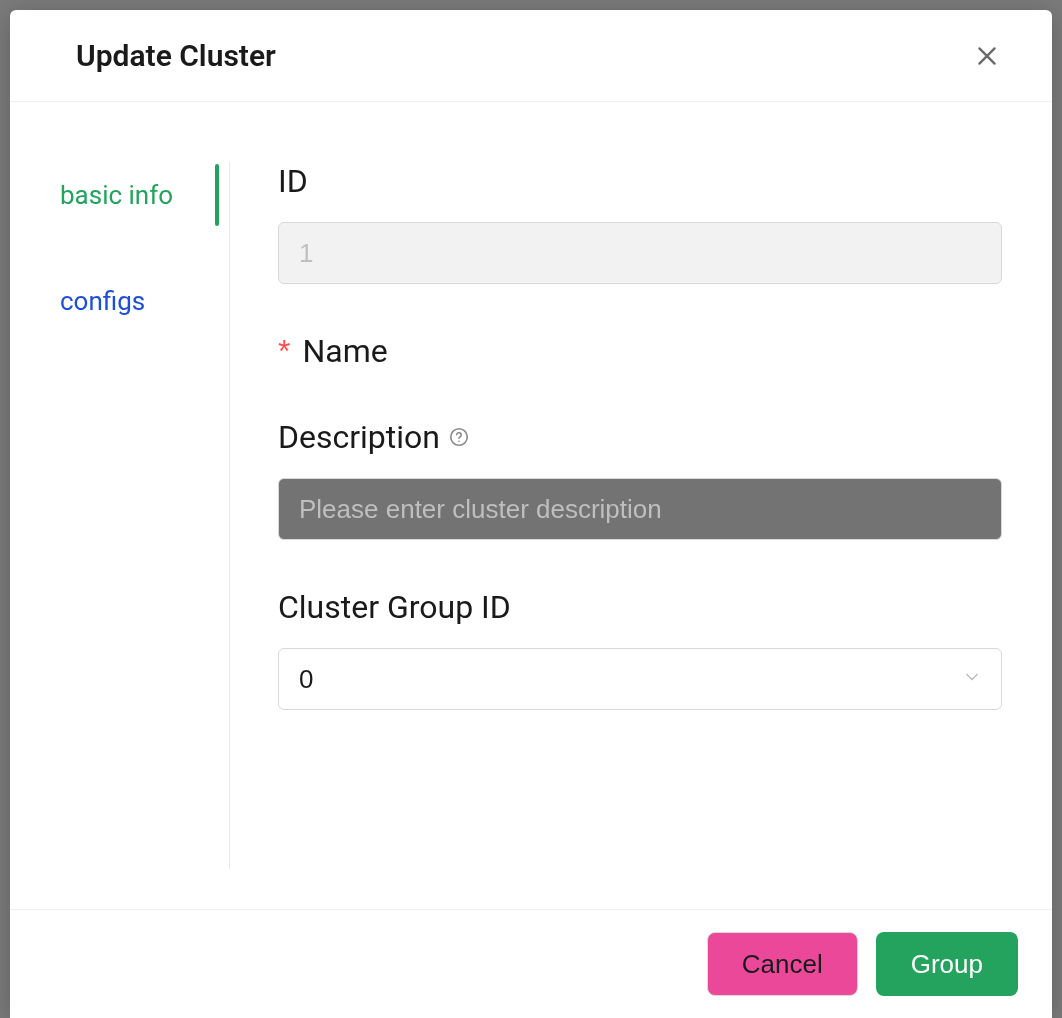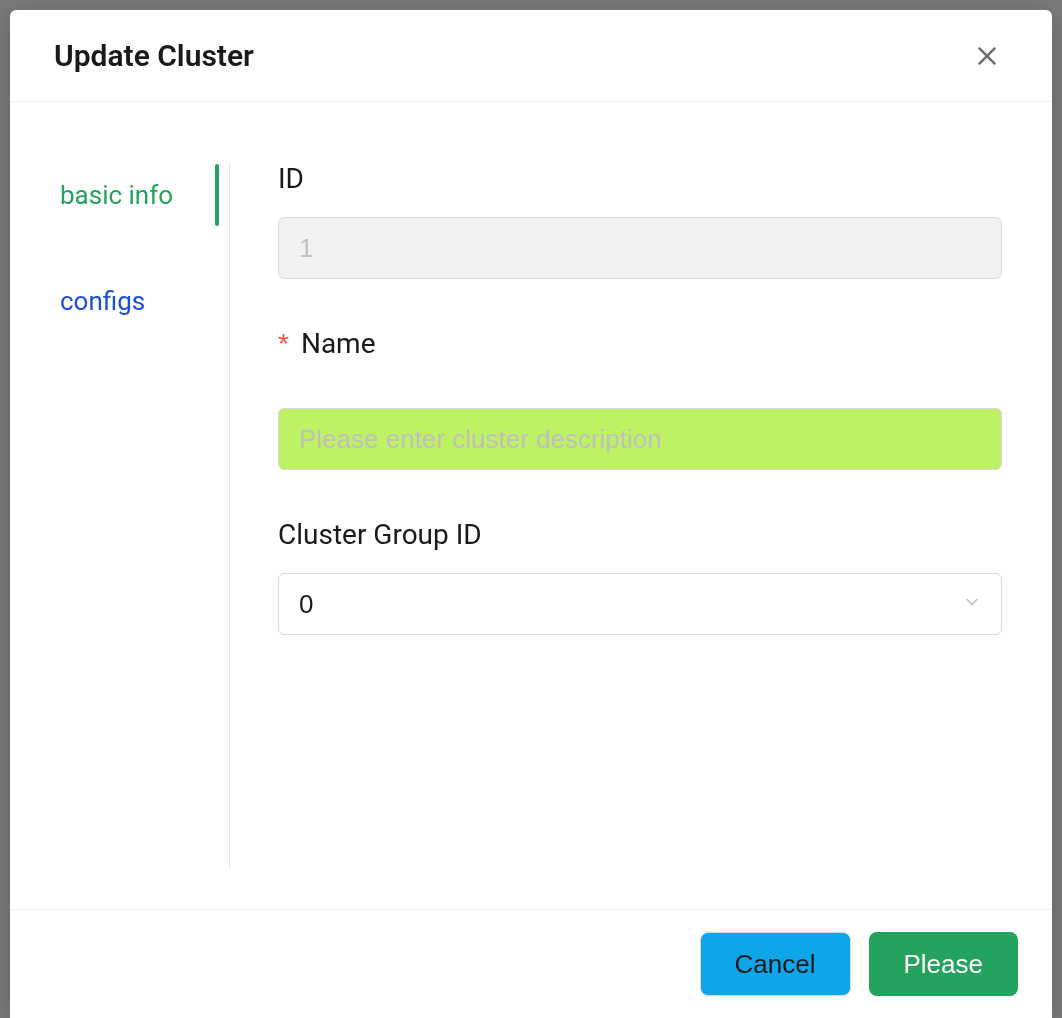--- a/index.html
+++ b/index.html
@@ -21,21 +21,21 @@
     background: #fff;
     border-radius: 6px 6px 0 0;
     display: flex;
     flex-direction: column;
     box-shadow: 0 4px 24px rgba(0,0,0,0.2);
   }
   .modal-header {
     display: flex;
     align-items: center;
     justify-content: space-between;
-    padding: 28px 48px 28px 44px;
+    padding: 28px 48px 28px 66px;
     border-bottom: 1px solid #f0f0f0;
   }
   .modal-title {
     font-size: 30px;
     font-weight: 600;
     color: #1a1a1a;
   }
   .close-btn {
     background: none;
     border: none;
@@ -78,21 +78,21 @@
     background: #23a35d;
     border-radius: 2px;
   }
   .form {
     flex: 1;
     padding-left: 48px;
   }
   .form-item { margin-bottom: 48px; }
   .form-item:last-child { margin-bottom: 0; }
   .form-label {
-    font-size: 28px;
+    font-size: 32px;
     color: #1a1a1a;
     margin-bottom: 22px;
     display: flex;
     align-items: center;
     gap: 8px;
   }
   .required-mark {
     color: #ff4d4f;
     margin-right: 4px;
     font-family: SimSun, sans-serif;
@@ -105,21 +105,21 @@
   }
   .help-icon svg { width: 22px; height: 22px; }
   .input, .select {
     width: 100%;
     height: 62px;
     border: 1px solid #d9d9d9;
     border-radius: 6px;
     padding: 0 20px;
     font-size: 26px;
     color: #1a1a1a;
-    background: #bef264;
+    background: #737373;
     outline: none;
   }
   .input::placeholder { color: #bfbfbf; }
   .input:disabled {
     background: #f2f2f2;
     color: #bfbfbf;
     cursor: not-allowed;
   }
   .select-wrap { position: relative; }
   .select {
@@ -147,21 +147,21 @@
   }
   .btn {
     height: 64px;
     padding: 0 34px;
     font-size: 26px;
     border-radius: 8px;
     cursor: pointer;
     border: 1px solid transparent;
   }
   .btn-default {
-    background: #0ea5e9;
+    background: #ec4899;
     border-color: #d9d9d9;
     color: #1a1a1a;
   }
   .btn-primary {
     background: #23a35d;
     color: #fff;
   }
 </style>
 </head>
 <body>
@@ -197,35 +197,45 @@
       </div>
 
       <div class="form-item">
         <div class="form-label">
           <span class="required-mark">*</span>
           <span>Name</span>
         </div>
       </div>
 
       <div class="form-item">
+        <div class="form-label">
+          <span>Description</span>
+          <span class="help-icon">
+            <svg viewBox="0 0 24 24" fill="none" stroke="currentColor" stroke-width="1.8">
+              <circle cx="12" cy="12" r="9"></circle>
+              <path d="M9.5 9.2a2.5 2.5 0 0 1 4.9.8c0 1.6-2.4 2-2.4 3.4" stroke-linecap="round"></path>
+              <circle cx="12" cy="16.6" r="0.9" fill="currentColor" stroke="none"></circle>
+            </svg>
+          </span>
+        </div>
         <input class="input" type="text" placeholder="Please enter cluster description" style="">
       </div>
 
       <div class="form-item">
         <div class="form-label">Cluster Group ID</div>
         <div class="select-wrap">
           <button type="button" class="select">0</button>
           <span class="select-arrow">
             <svg viewBox="0 0 24 24" fill="none" stroke="currentColor" stroke-width="2" stroke-linecap="round" stroke-linejoin="round">
               <polyline points="6 9 12 15 18 9"></polyline>
             </svg>
           </span>
         </div>
       </div>
 
     </div>
   </div>
 
   <div class="modal-footer">
     <button class="btn btn-default">Cancel</button>
-    <button class="btn btn-primary">Please</button>
+    <button class="btn btn-primary">Group</button>
   </div>
 </div>
 
 </body></html>

